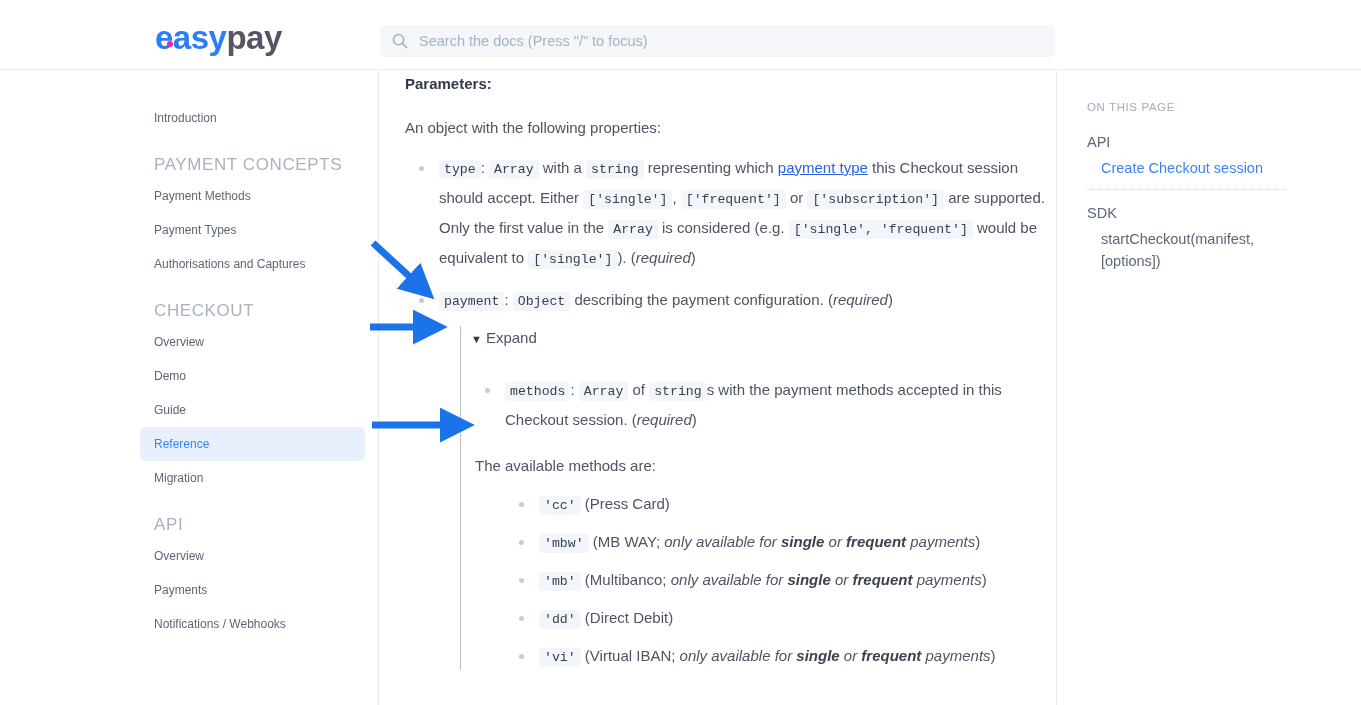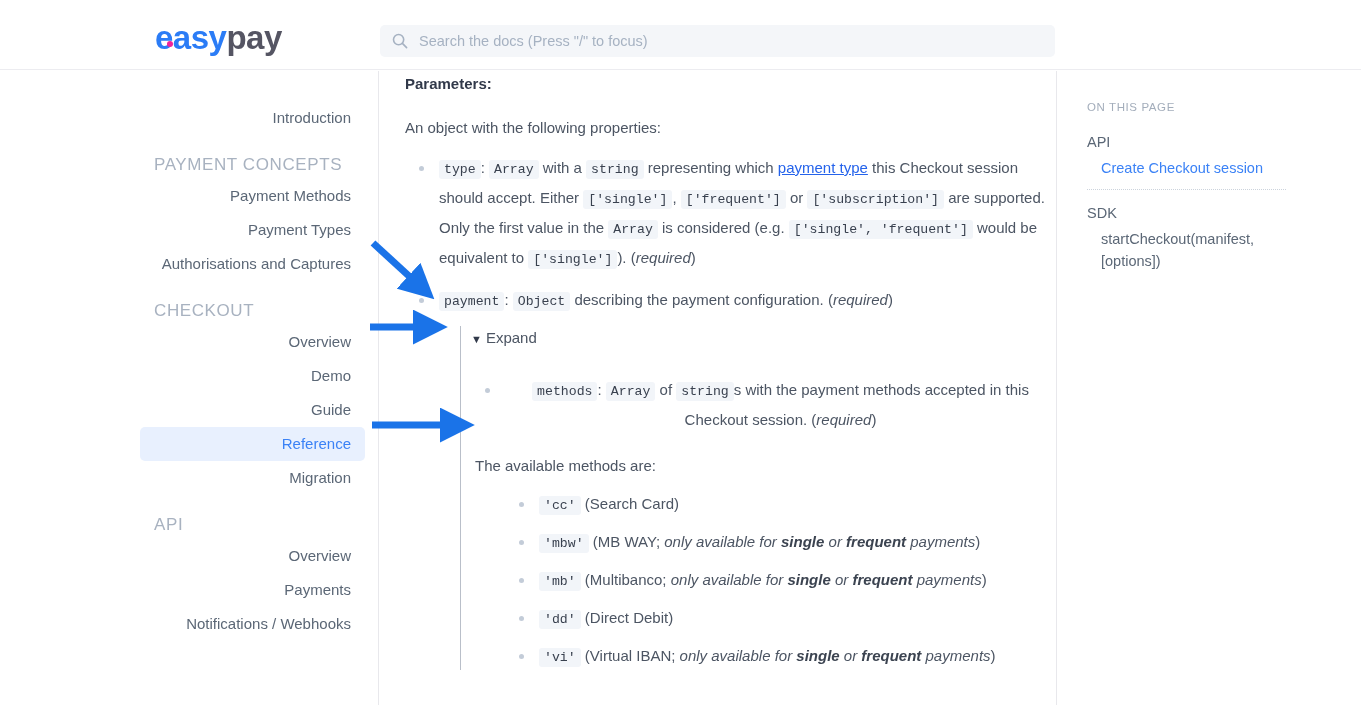--- a/index.html
+++ b/index.html
@@ -86,27 +86,26 @@
     position: absolute;
     left: 140px;
     top: 0;
     width: 225px;
     height: 634px;
   }
   .nav-item {
     display: block;
     margin: 0 0 0 0;
     padding: 7px 14px;
-    font-size: 15px;
+    font-size: 12px;
     line-height: 20px;
     color: #5b6776;
     border-radius: 5px;
     cursor: pointer;
     white-space: normal;
-    text-align: right;
   }
   .nav-item.active {
     background: #e8f0fe;
     color: #3b82f6;
   }
   .nav-group {
     padding: 0 14px;
     margin-top: 20px;
     margin-bottom: 4px;
     font-size: 17px;
@@ -182,21 +181,21 @@
     padding-left: 10px;
   }
   .expand-toggle {
     font-size: 15px;
     color: #4c5563;
     cursor: pointer;
     line-height: 24px;
     display: block;
   }
   .expand-toggle .caret { font-size: 11px; margin-right: 4px; color: #31394a; }
-  .expand-block ul.bul { margin-top: 25px; padding-left: 34px; text-align: center; }
+  .expand-block ul.bul { margin-top: 25px; padding-left: 34px; }
   .expand-block p.avail { margin: 18px 0 0 4px; }
 
   ul.methods {
     list-style: none;
     margin: 12px 0 0 0;
     padding: 0 0 0 68px;
   }
   ul.methods > li {
     position: relative;
     margin-top: 12px;
@@ -341,21 +340,21 @@
       <ul class="bul">
         <li>
           <code>methods</code><span>: </span><code>Array</code><span> of </span><code>string</code><span>s with the payment methods accepted in this Checkout session. (</span><em>required</em><span>)</span>
         </li>
       </ul>
 
       <p class="avail">The available methods are:</p>
 
       <ul class="methods">
         <li>
-          <code>'cc'</code><span> (Search Card)</span>
+          <code>'cc'</code><span> (Press Card)</span>
         </li>
         <li>
           <code>'mbw'</code><span> (MB WAY; </span><em>only available for </em><em><b>single</b></em><em> or </em><em><b>frequent</b></em><em> payments</em><span>)</span>
         </li>
         <li>
           <code>'mb'</code><span> (Multibanco; </span><em>only available for </em><em><b>single</b></em><em> or </em><em><b>frequent</b></em><em> payments</em><span>)</span>
         </li>
         <li>
           <code>'dd'</code><span> (Direct Debit)</span>
         </li>

